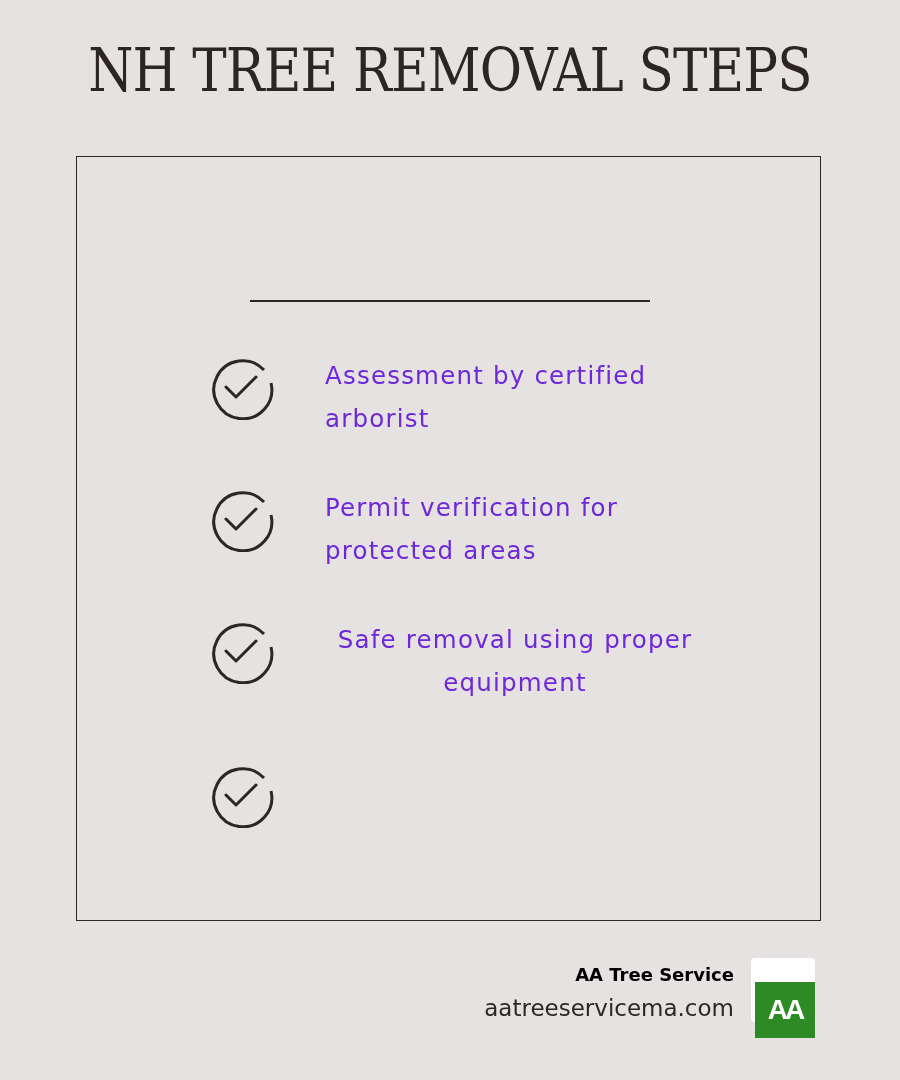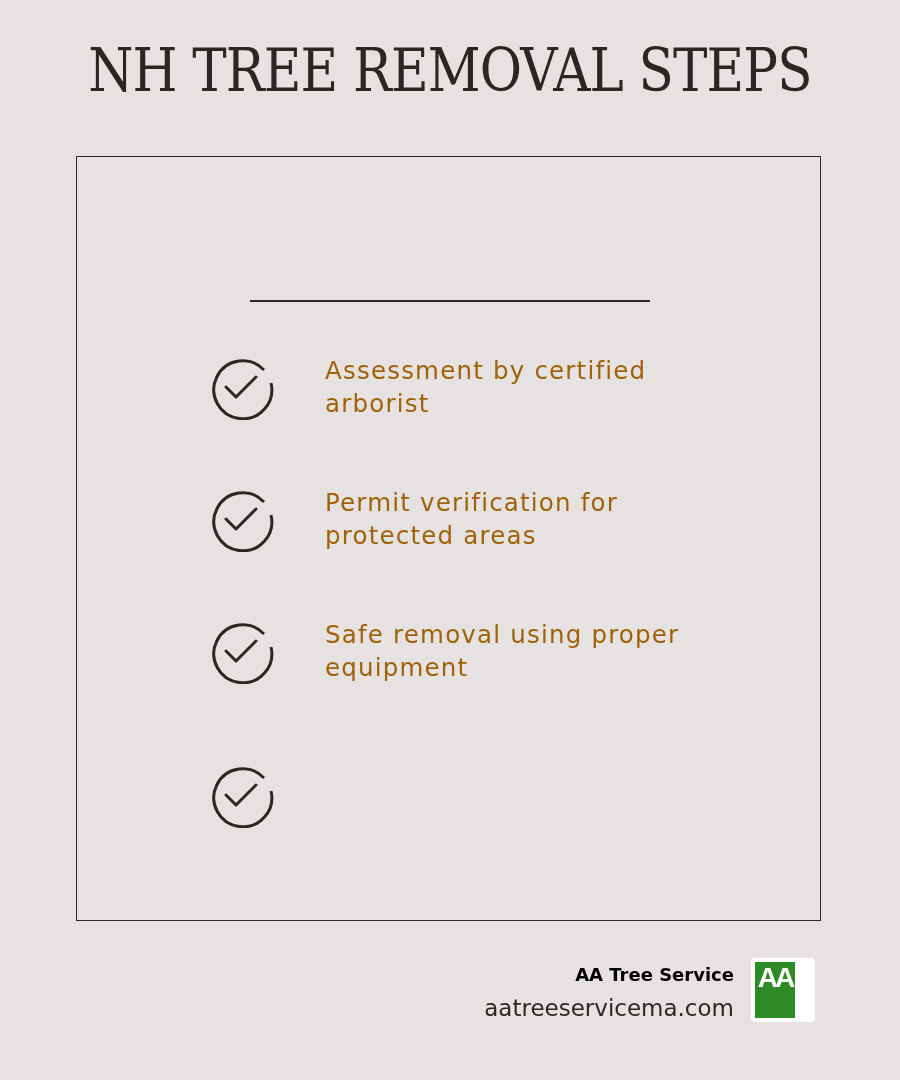--- a/index.html
+++ b/index.html
@@ -16,35 +16,35 @@
   .card {
     position:absolute; left:76px; top:156px; width:745px; height:765px;
     border:1px solid #2b2725; box-sizing:border-box;
   }
   .divider {
     position:absolute; left:250px; top:300px; width:400px; height:1.5px; background:#2b2725;
   }
   .step { position:absolute; left:212px; width:500px; height:70px; }
   .step .icon { position:absolute; left:0; top:0; width:64px; height:64px; }
   .step .text {
-    position:absolute; left:113px; top:-2px; font-size:24.5px; line-height:33px;
-    letter-spacing:1.2px; color:#a16207; width:400px;
+    position:absolute; left:113px; top:-2px; font-size:24.5px; line-height:43px;
+    letter-spacing:1.2px; color:#6d28d9; width:400px;
   }
   .brand-name {
     position:absolute; right:166px; top:964px; font-weight:bold; font-size:18px; color:#000000;
   }
   .brand-url {
     position:absolute; right:166px; top:995px; font-size:23px; color:#2b2725;
   }
   .logo {
     position:absolute; left:751px; top:958px; width:64px; height:64px; background:#fff;
     border-radius:4px; box-sizing:border-box; padding:4px;
   }
   .logo .inner {
-    width:40px; height:56px; background:#2e8a24; display:flex; align-items:flex-start; justify-content:center;
+    width:60px; height:56px; background:#2e8a24; display:flex; align-items:center; justify-content:center;margin-top:20px;
   }
   .logo .inner span {
     color:#fff; font-weight:bold; font-size:28px; font-family:"Liberation Sans", sans-serif; letter-spacing:-3px;
   }
 </style>
 </head>
 <body>
 
 <div class="title">NH TREE REMOVAL STEPS</div>
 
@@ -65,21 +65,21 @@
     <polyline points="14,31 24,41 44,21" fill="none" stroke="#2b2725" stroke-width="3" stroke-linecap="round" stroke-linejoin="round"></polyline>
   </svg>
   <div class="text" style="width:320px;">Permit verification for protected areas</div>
 </div>
 
 <div class="step" style="top:620px;">
   <svg class="icon" viewBox="0 0 64 64">
     <path d="M52 14 A29 29 0 1 0 59 27" fill="none" stroke="#2b2725" stroke-width="3"></path>
     <polyline points="14,31 24,41 44,21" fill="none" stroke="#2b2725" stroke-width="3" stroke-linecap="round" stroke-linejoin="round"></polyline>
   </svg>
-  <div class="text" style="width:380px;">Safe removal using proper equipment</div>
+  <div class="text" style="width:380px;text-align:center;">Safe removal using proper equipment</div>
 </div>
 
 <div class="step" style="top:764px;">
   <svg class="icon" viewBox="0 0 64 64">
     <path d="M52 14 A29 29 0 1 0 59 27" fill="none" stroke="#2b2725" stroke-width="3"></path>
     <polyline points="14,31 24,41 44,21" fill="none" stroke="#2b2725" stroke-width="3" stroke-linecap="round" stroke-linejoin="round"></polyline>
   </svg>
 </div>
 
 <div class="brand-name">AA Tree Service</div>

